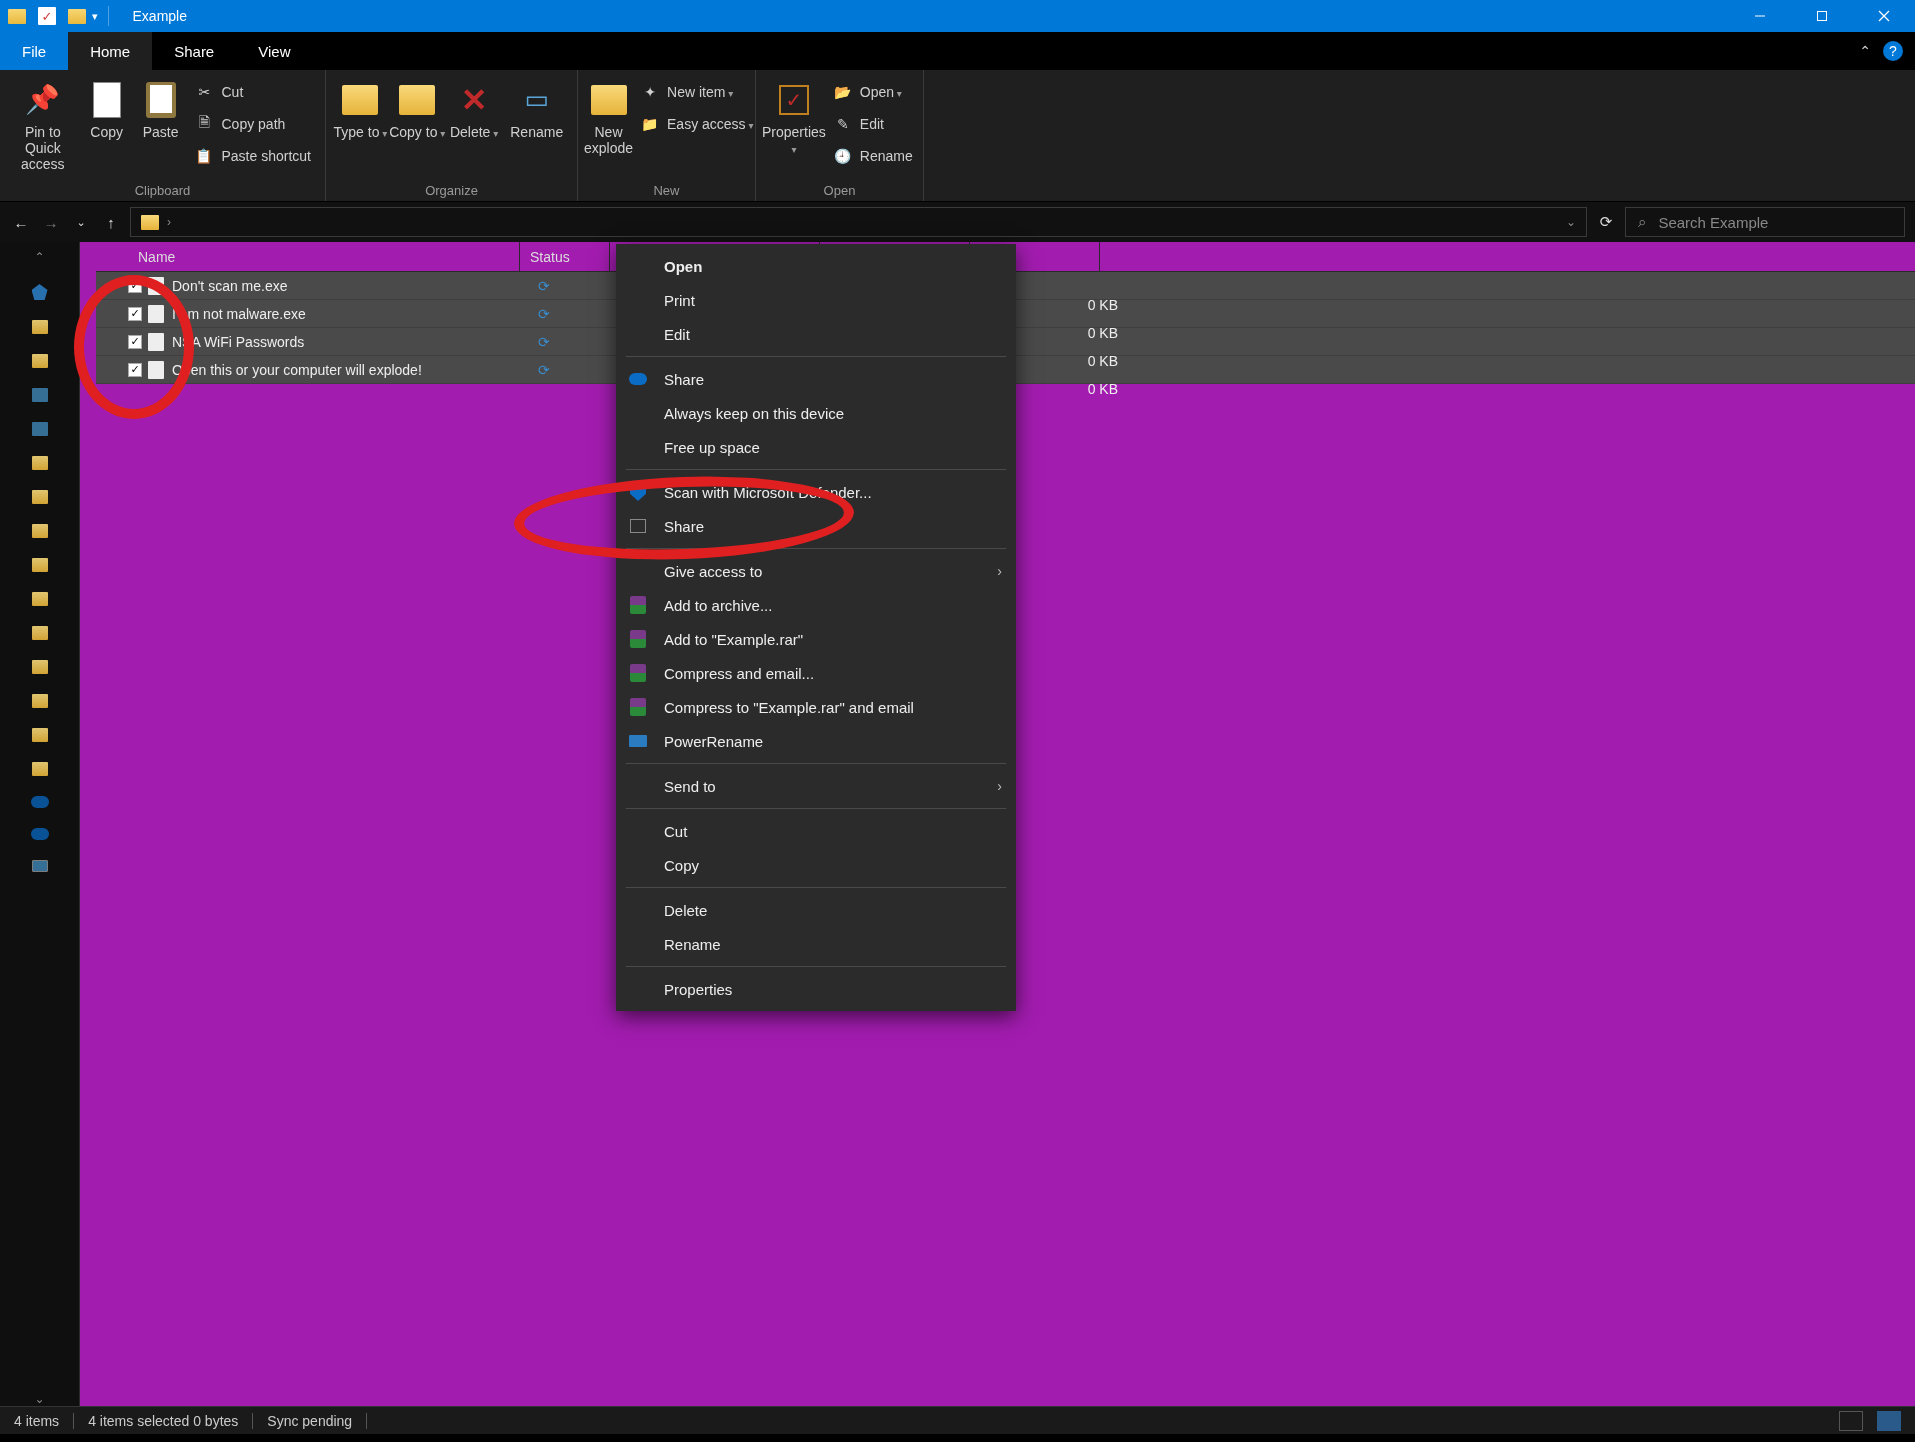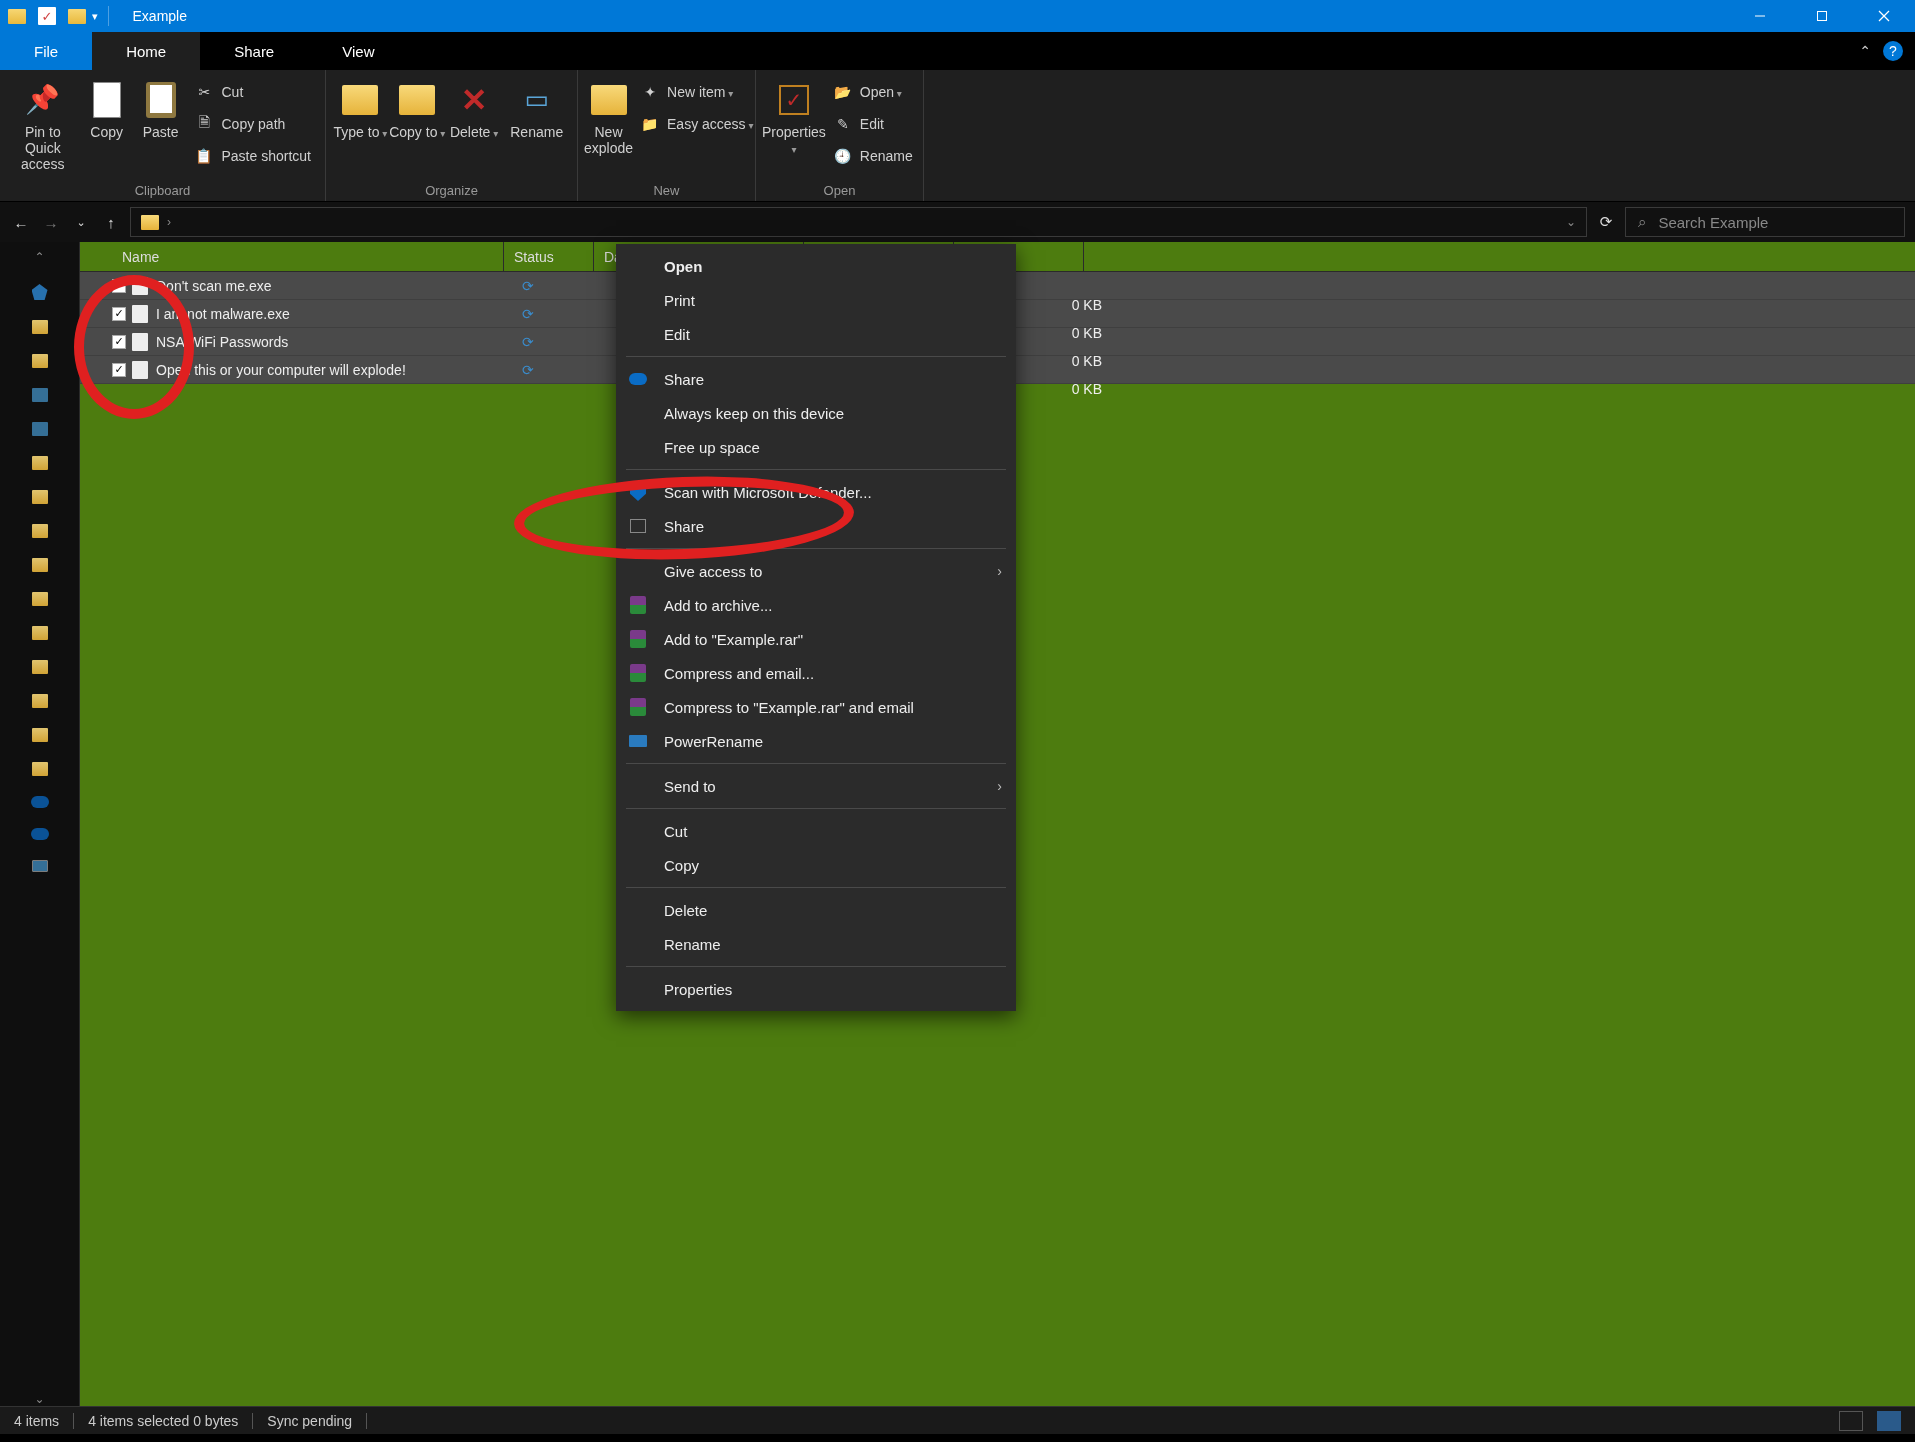--- a/index.html
+++ b/index.html
@@ -9,21 +9,21 @@
 .titlebar { height: 32px; background: #0078d7; display: flex; align-items: center; color: #fff; }
 .titlebar .icons { display: flex; align-items: center; gap: 4px; padding-left: 8px; }
 .titlebar .icons .folder-sm { width: 18px; height: 15px; background: linear-gradient(#f7d774,#e8b93d); border-radius: 1px; }
 .titlebar .icons .check-sm { width: 18px; height: 18px; background: #fff; border-radius: 1px; display:flex; align-items:center; justify-content:center; color:#d04040; font-size: 13px; }
 .titlebar .title-text { margin-left: 18px; font-size: 14px; }
 .titlebar .caption-btns { margin-left: auto; display: flex; }
 .titlebar .cbtn { width: 62px; height: 32px; display: flex; align-items: center; justify-content: center; font-size: 14px; }
 
 
 .ribbon-tabs { height: 38px; background: #000; display: flex; align-items: stretch; }
-.ribbon-tabs .tab { padding: 0 34px; display: flex; align-items: center; font-size: 15px; color: #fff; }
+.ribbon-tabs .tab { padding: 0 22px; display: flex; align-items: center; font-size: 15px; color: #fff; }
 .ribbon-tabs .tab.file { background: #0078d7; color: #fff; }
 .ribbon-tabs .tab.active { background: #1f1f1f; }
 .ribbon-tabs .right { margin-left: auto; display: flex; align-items: center; gap: 12px; padding-right: 12px; }
 .ribbon-tabs .help { width: 20px; height: 20px; border-radius: 50%; background: #0078d7; color:#fff; font-size:14px; display:flex; align-items:center; justify-content:center; }
 
 
 .ribbon { height: 132px; background: #1f1f1f; display: flex; color: #d0d0d0; font-size: 14px; border-bottom: 1px solid #000; }
 .rgroup { display: flex; flex-direction: column; border-right: 1px solid #3a3a3a; }
 .rgroup .tools { flex: 1; display: flex; align-items: flex-start; padding: 4px 6px 0 6px; }
 .rgroup .glabel { height: 22px; display: flex; align-items: center; justify-content: center; font-size: 13px; color: #9a9a9a; }
@@ -52,21 +52,21 @@
 
 
 .body { display:flex; height: 1164px; }
 .navpane { width: 80px; background:#0f0f0f; border-right:1px solid #2a2a2a; padding-top:8px; display:flex; flex-direction:column; align-items:center; gap:20px; }
 .navpane .nitem { width:16px; height:14px; background:linear-gradient(#f8d97a,#e6b33a); border-radius:1px; opacity:0.9; }
 .navpane .nitem.qa { width:16px; height:16px; background:#2a7bbf; clip-path:polygon(50% 0,100% 38%,82% 100%,18% 100%,0 38%); }
 .navpane .nitem.cloud { width:18px; height:12px; background:#0a5aa5; border-radius:6px; }
 .navpane .nitem.pc { width:16px; height:12px; background:#3a7aa5; border:1px solid #888; }
 .navpane .chev { color:#888; font-size:12px; }
 
-.main { flex:1; background:#4d7c0f; position:relative; }
+.main { flex:1; background:#a21caf; position:relative;padding-left:16px; }
 .cols { height: 30px; display:flex; align-items:center; color:#ddd; font-size:14px; border-bottom:1px solid #2a2a2a; padding-left: 32px; }
 .cols > div { padding: 0 10px; border-right:1px solid #2a2a2a; height:100%; display:flex; align-items:center; }
 
 .files { }
 .frow { height: 28px; display:flex; align-items:center; background:#4a4a4a; color:#eee; font-size:14px; padding-left:32px; border-bottom:1px solid rgba(0,0,0,0.15); }
 .frow .cb { width:14px; height:14px; border:1px solid #aaa; background:#fff; display:flex; align-items:center; justify-content:center; color:#000; font-size:11px; margin-right:6px; }
 .frow .fico { width:16px; height:18px; background:#eee; border-radius:1px; margin-right:8px; }
 .frow .fname { width: 366px; }
 .frow .fstatus { width: 90px; color:#3a8ccc; }
 .frow .fdate { width: 210px; }

